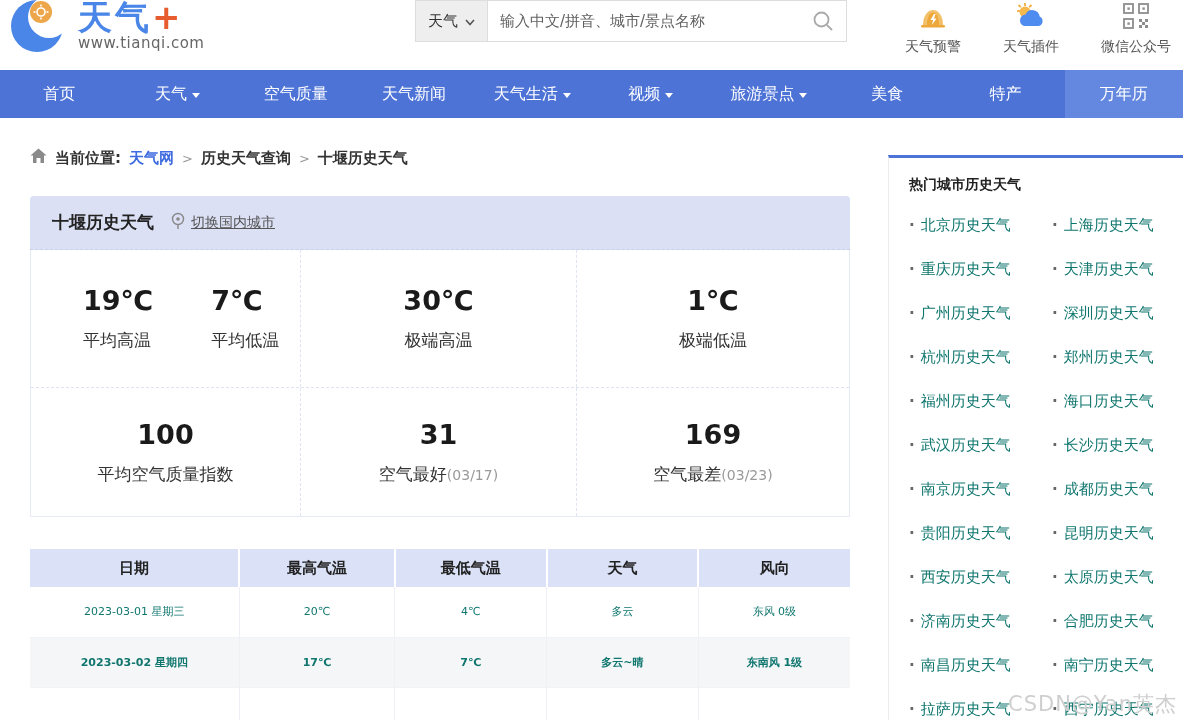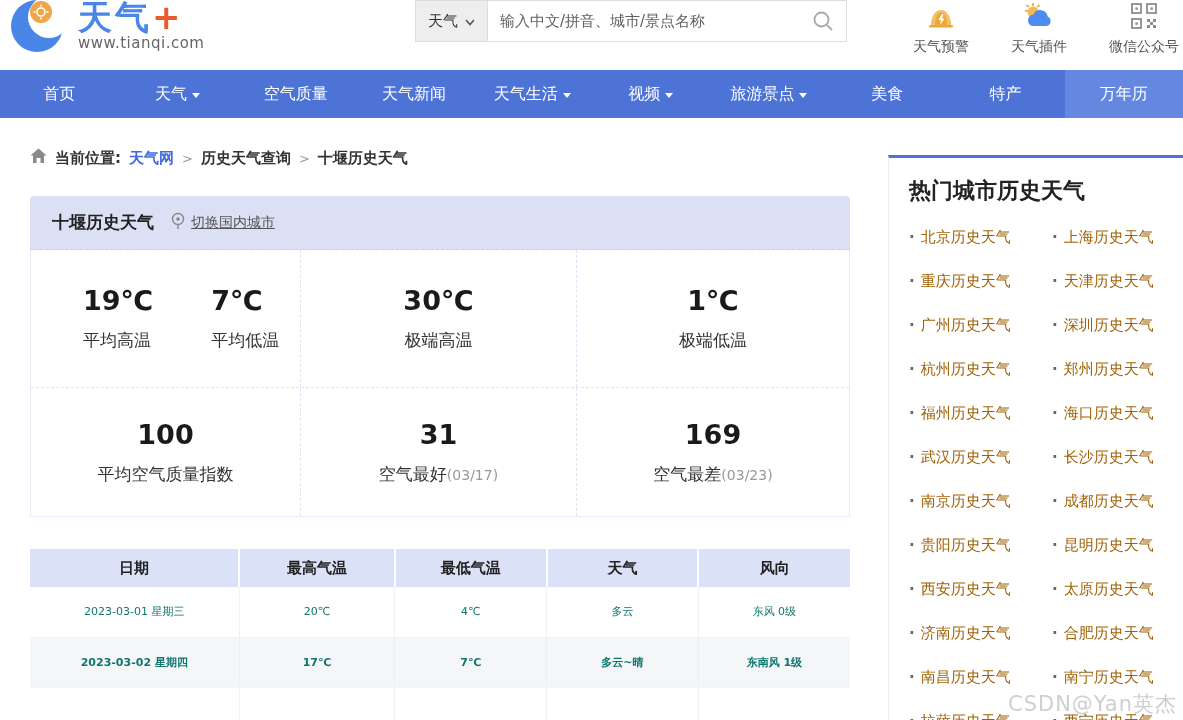--- a/index.html
+++ b/index.html
@@ -13,21 +13,21 @@
   .logo-title { font-size:34px; font-weight:700; color:#4a86e8; letter-spacing:3px; line-height:34px; }
   .logo-title .plus { color:#e65c2e; }
   .logo-url { font-size:15px; color:#666; margin-top:0px; letter-spacing:0.5px; }
 
   .search { position:absolute; left:415px; top:0; width:432px; height:42px; border:1px solid #ddd; display:flex; align-items:stretch; background:#fff; }
   .search-select { width:72px; background:#eee; display:flex; align-items:center; justify-content:center; gap:7px; font-size:15px; color:#333; cursor:pointer; border-right:1px solid #ddd; }
   .search-input { flex:1; border:none; outline:none; padding:0 12px; font-size:15px; color:#333; font-family:inherit; }
   .search-input::placeholder { color:#444; opacity:0.85; }
   .search-btn { width:46px; display:flex; align-items:center; justify-content:center; cursor:pointer; }
 
-  .quick-links { position:absolute; right:4px; top:0; display:flex; gap:42px; }
+  .quick-links { position:absolute; right:12px; top:0; display:flex; gap:42px; }
   .quick-link { display:flex; flex-direction:column; align-items:center; gap:4px; cursor:pointer; padding-top:2px; }
   .quick-link .ql-label { font-size:14px; color:#555; }
 
   
   .nav { position:absolute; top:70px; left:0; width:1183px; height:48px; background:#4e73d6; display:flex; }
   .nav-item { flex:1; display:flex; align-items:center; justify-content:center; color:#fff; font-size:16px; cursor:pointer; gap:5px; }
   .nav-item.active { background:#6487e0; }
   .caret { width:0; height:0; border-left:4px solid transparent; border-right:4px solid transparent; border-top:5px solid #fff; margin-top:2px; }
 
   
@@ -70,23 +70,23 @@
   .weather-table thead th:last-child { border-right:none; }
   .weather-table tbody td { height:50px; text-align:center; font-size:11px; color:#0f766e; border-right:1px solid #eef0f6; border-bottom:1px solid #f2f3f7;margin-top:12px; }
   .weather-table tbody td:last-child { border-right:none; }
   .weather-table tbody tr.alt td { background:#f5f6f8;font-weight:bold; }
   td.hi { color:#e04633; }
   td.lo { color:#4090f0; }
   td.wind { color:#87c565; }
 
   
   .sidebar { position:absolute; top:155px; left:888px; width:295px; height:565px; border-top:3px solid #4e73d6; border-left:1px solid #ececec; padding:18px 0 0 20px; background:#fff; }
-  .sb-title { font-size:22px; font-weight:700; color:#222; }
+  .sb-title { font-size:14px; font-weight:700; color:#222; }
   .sb-grid { margin-top:22px; display:grid; grid-template-columns:143px 1fr; row-gap:25px; }
-  .city { font-size:15px; color:#a16207; cursor:pointer; white-space:nowrap; }
+  .city { font-size:15px; color:#0f766e; cursor:pointer; white-space:nowrap; }
   .city::before { content:"·"; color:#666; margin-right:6px; font-weight:700; }
 
   .watermark { position:absolute; right:6px; bottom:2px; font-size:21px; color:#cfcfcf; letter-spacing:1px; pointer-events:none; }
 </style>
 </head>
 <body>
 
 <div class="page">
 
   <div class="header">

